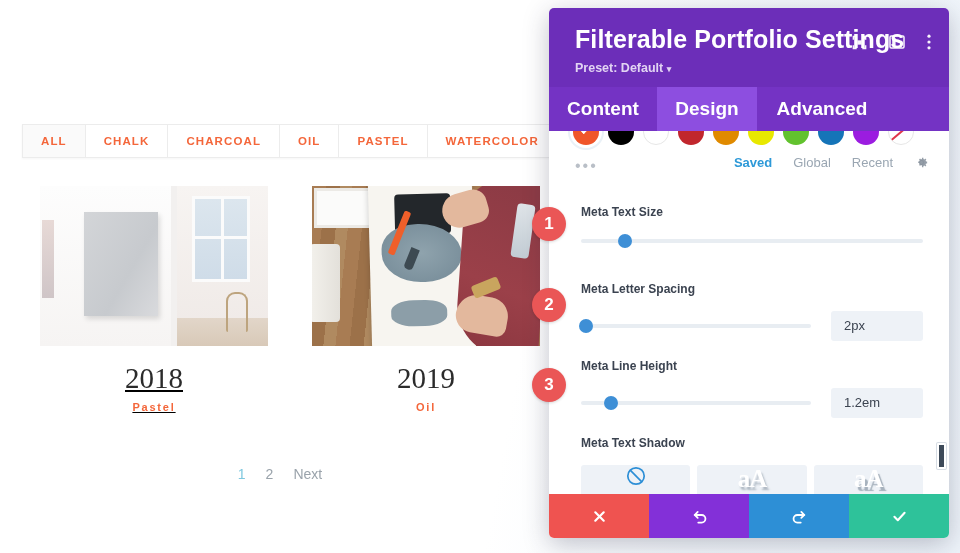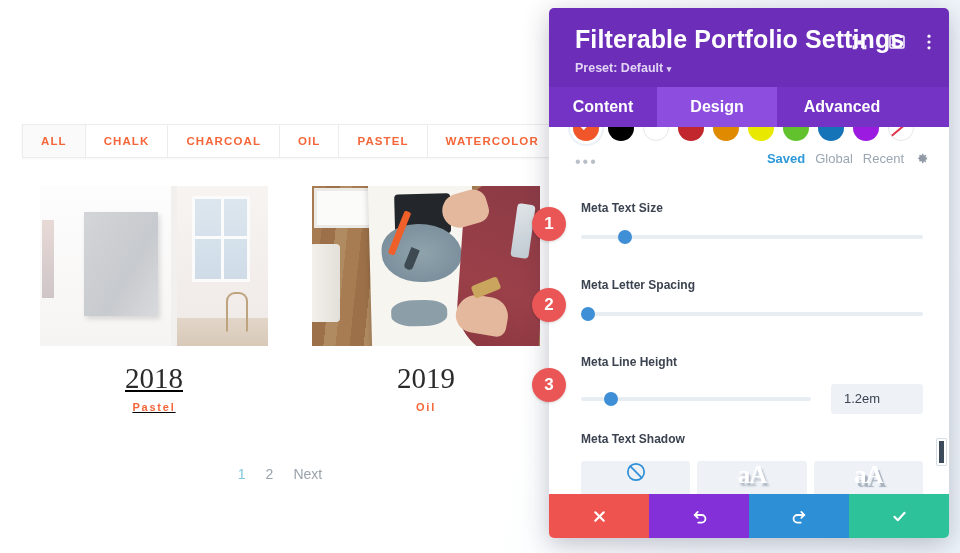--- a/index.html
+++ b/index.html
@@ -201,24 +201,24 @@
   .caret { font-size: 9px; }
   .header-icons {
     position: absolute; right: 18px; top: 26px;
     display: flex; align-items: center; gap: 22px;
   }
   .hicon { color: #fff; opacity: .95; cursor: pointer; display: flex; }
 
   .tabs { display: flex; background: #7433c4; flex: 0 0 auto; }
   .tab {
     flex: 0 0 auto; padding: 11px 12px; text-align: center;
-    color: #fff; font-size: 16px; font-weight: 700; cursor: pointer;
+    color: #fff; font-size: 19px; font-weight: 700; cursor: pointer;
   }
   .tab.t-content { width: 108px; }
-  .tab.t-design  { width: 120px; background: #8d4ee0; }
+  .tab.t-design  { width: 100px; background: #8d4ee0; }
   .tab.t-adv     { width: 130px; }
 
   .panel-body {
     position: relative; flex: 1 1 auto; background: #fff;
     overflow: hidden;
   }
 
   .swatch-row {
     position: absolute; left: 0; right: 0; top: -12px;
     display: flex; align-items: flex-start; gap: 9px; padding-left: 24px;
@@ -243,21 +243,21 @@
     content: ""; position: absolute; left: 0; top: 11px;
     width: 100%; height: 2px; background: #e0354a; transform: rotate(-40deg);
   }
 
   .dots-more {
     position: absolute; left: 26px; top: 26px;
     color: #b9bfc7; font-size: 16px; letter-spacing: 2px; cursor: pointer;
   }
   .color-modes {
     position: absolute; right: 20px; top: 24px;
-    display: flex; align-items: center; gap: 10px; font-size: 13px;
+    display: flex; align-items: center; gap: 21px; font-size: 13px;
   }
   .cm { color: #9aa6b2; cursor: pointer; }
   .cm.active { color: #2d99d8; font-weight: 700; }
   .gear { color: #8a949e; cursor: pointer; display: flex; }
 
   .field { position: absolute; left: 0; right: 0; }
   .field-label {
     font-size: 12px; font-weight: 700; color: #3b4350;
     margin-left: 32px; margin-bottom: 15px;
   }
@@ -468,20 +468,21 @@
         </div>
       </div>
 
       <div class="field" style="top:151px">
         <div class="field-label">Meta Letter Spacing</div>
         <div class="field-row">
           <div class="slider">
             <div class="track"></div>
             <div class="knob" style="left:2%"></div>
           </div>
+          <div class="value-box">2px</div>
         </div>
       </div>
 
       <div class="field" style="top:228px">
         <div class="field-label">Meta Line Height</div>
         <div class="field-row">
           <div class="slider">
             <div class="track"></div>
             <div class="knob" style="left:13%"></div>
           </div>

